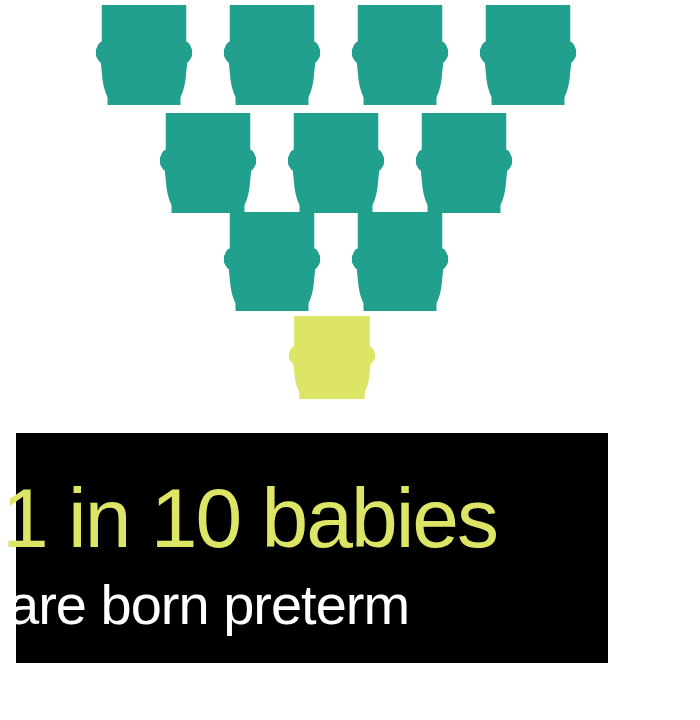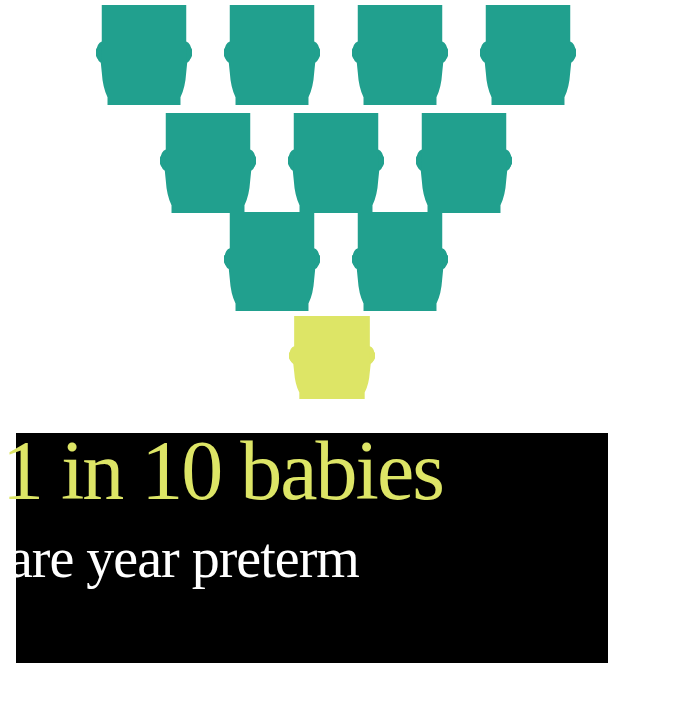--- a/index.html
+++ b/index.html
@@ -53,23 +53,24 @@
     left: 16px;
     top: 433px;
     width: 592px;
     height: 230px;
     background: #000000;
   }
 
   .caption-line {
     position: absolute;
     white-space: nowrap;
-    font-family: Liberation Serif, serif;
+    font-family: Liberation Sans, sans-serif;
     font-weight: 400;
     letter-spacing: -0.5px;
+    margin-top: 47px;
   }
 
   #headline-text {
     left: -14px;
     top: -12px;
     font-size: 84px;
     line-height: 100px;
     color: #dde566;
     letter-spacing: -2px;
   }
@@ -193,18 +194,18 @@
             <path d="M94 41 Q101 44 100.5 50 Q100 57 94 58 Z"></path>
           </g>
         </svg>
       </div>
     </div>
 
   <div id="caption-block">
 
     <div class="caption-line" id="headline-text">1 in 10 babies</div>
 
-    <div class="caption-line" id="subline-one">are year preterm</div>
+    <div class="caption-line" id="subline-one">are born preterm</div>
 
 
   </div>
 
 </div>
 
 </body></html>

